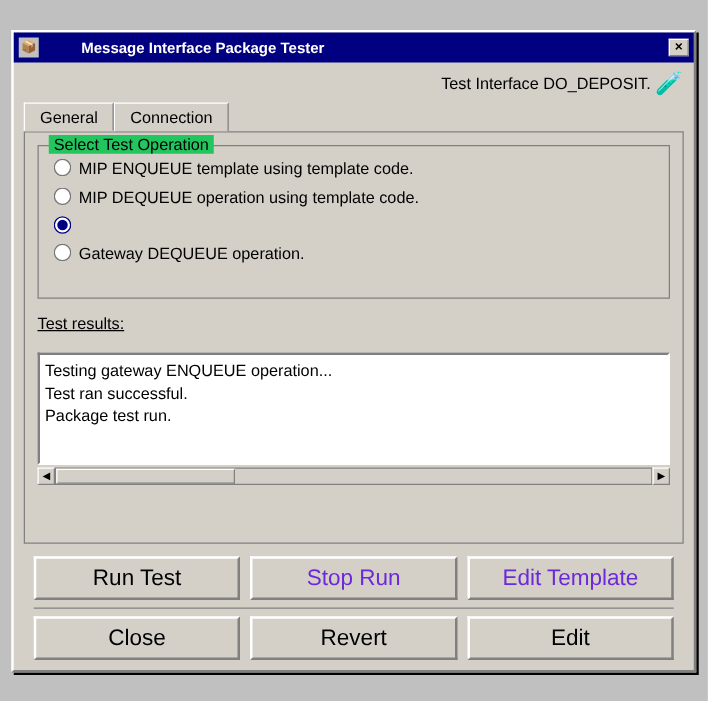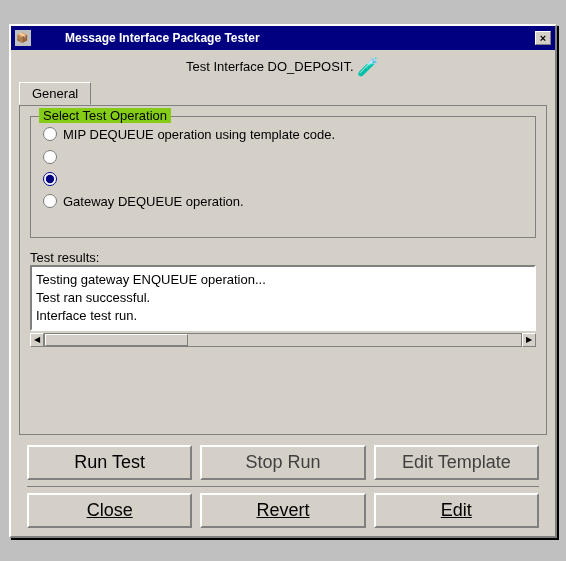--- a/index.html
+++ b/index.html
@@ -67,21 +67,21 @@
     }
     .content-area {
       padding: 6px 8px 8px;
     }
     .interface-label {
       text-align: right;
       margin-bottom: 4px;
       font-size: 13px;
       display: flex;
       align-items: center;
-      justify-content: center;
+      justify-content: flex-end;
       gap: 4px;
     }
     .flask-icon {
       font-size: 18px;
     }
     .tabs-row {
       display: flex;
       margin-bottom: 0;
     }
     .tab {
@@ -110,50 +110,51 @@
     .group-box {
       border: 1px solid #808080;
       padding: 10px 12px 12px;
       margin-bottom: 12px;
       position: relative;
     }
     .group-box-legend {
       position: absolute;
       top: -9px;
       left: 8px;
-      background: #84cc16;
+      background: #22c55e;
       padding: 0 4px;
       font-size: 13px;
     }
     .radio-option {
       display: flex;
       align-items: center;
       margin-bottom: 8px;
       gap: 6px;
       font-size: 13px;
     }
     .radio-option:last-child { margin-bottom: 16px; }
     input[type="radio"] {
       accent-color: #000080;
       width: 14px;
       height: 14px;
     }
     .test-results-label {
       font-size: 13px;
-      margin-bottom: 0;
+      margin-bottom: 16px;
+      text-decoration: underline;
     }
     .results-box {
       background: white;
       border: 2px inset #808080;
       border-top: 2px solid #808080;
       border-left: 2px solid #808080;
       border-right: 2px solid #ffffff;
       border-bottom: 2px solid #ffffff;
       padding: 4px;
-      height: 66px;
+      height: 90px;
       overflow-y: auto;
       overflow-x: hidden;
       font-size: 13px;
       font-family: Arial, sans-serif;
       line-height: 1.4;
     }
     .scrollbar-row {
       display: flex;
       align-items: center;
       margin-top: 2px;
@@ -201,21 +202,21 @@
       border: 2px solid;
       border-top-color: #ffffff;
       border-left-color: #ffffff;
       border-right-color: #808080;
       border-bottom-color: #808080;
       font-size: 18px;
       cursor: pointer;
       text-align: center;
     }
     .btn:disabled, .btn.disabled {
-      color: #404040;
+      color: #6d28d9;
       cursor: default;
     }
     .divider {
       border: none;
       border-top: 1px solid #808080;
       margin: 6px 8px 0;
     }
   </style>
 </head>
 <body>
@@ -234,69 +235,73 @@
 
     <div class="interface-label">
       <span>Test Interface DO_DEPOSIT.</span>
       <span class="flask-icon">🧪</span>
     </div>
 
     <div class="tabs-row">
       <div class="tab active">
         <span>General</span>
       </div>
+      <div class="tab">
+        <span>Connection</span>
+      </div>
     </div>
 
     <div class="tab-content">
 
       <div class="group-box">
         <span class="group-box-legend">Select Test Operation</span>
 
+        <div class="radio-option">
+          <input type="radio" name="test_op" style="">
+          <label>MIP ENQUEUE template using template code.</label>
+        </div>
         <div class="radio-option">
           <input type="radio" name="test_op" style="">
           <label>MIP DEQUEUE operation using template code.</label>
-        </div>
-        <div class="radio-option">
-          <input type="radio" name="test_op" style="">
         </div>
         <div class="radio-option">
           <input type="radio" name="test_op" checked="" style="">
         </div>
         <div class="radio-option">
           <input type="radio" name="test_op" style="">
           <label>Gateway DEQUEUE operation.</label>
         </div>
       </div>
 
       <div>
         <div class="test-results-label">Test results:</div>
         <div class="results-box" id="results-box">
             <div>Testing gateway ENQUEUE operation...</div>
             <div>Test ran successful.</div>
-            <div>Interface test run.</div>
+            <div>Package test run.</div>
           </div>
         <div class="scrollbar-row">
           <div class="h-scrollbar-arrow">◀</div>
           <div class="h-scrollbar">
             <div class="h-scrollbar-thumb"></div>
           </div>
           <div class="h-scrollbar-arrow">▶</div>
         </div>
       </div>
 
     </div>
 
     <div class="buttons-row" style="margin-top: 10px;">
       <button class="btn">Run Test</button>
       <button class="btn disabled" disabled="">Stop Run</button>
       <button class="btn disabled" disabled="">Edit Template</button>
     </div>
 
     <hr class="divider">
 
-    <div class="buttons-row" style="margin-top: 6px; text-decoration: underline;">
+    <div class="buttons-row" style="margin-top: 6px;">
       <button class="btn">Close</button>
       <button class="btn">Revert</button>
       <button class="btn">Edit</button>
     </div>
 
   </div>
 </div>
 
 </body></html>

